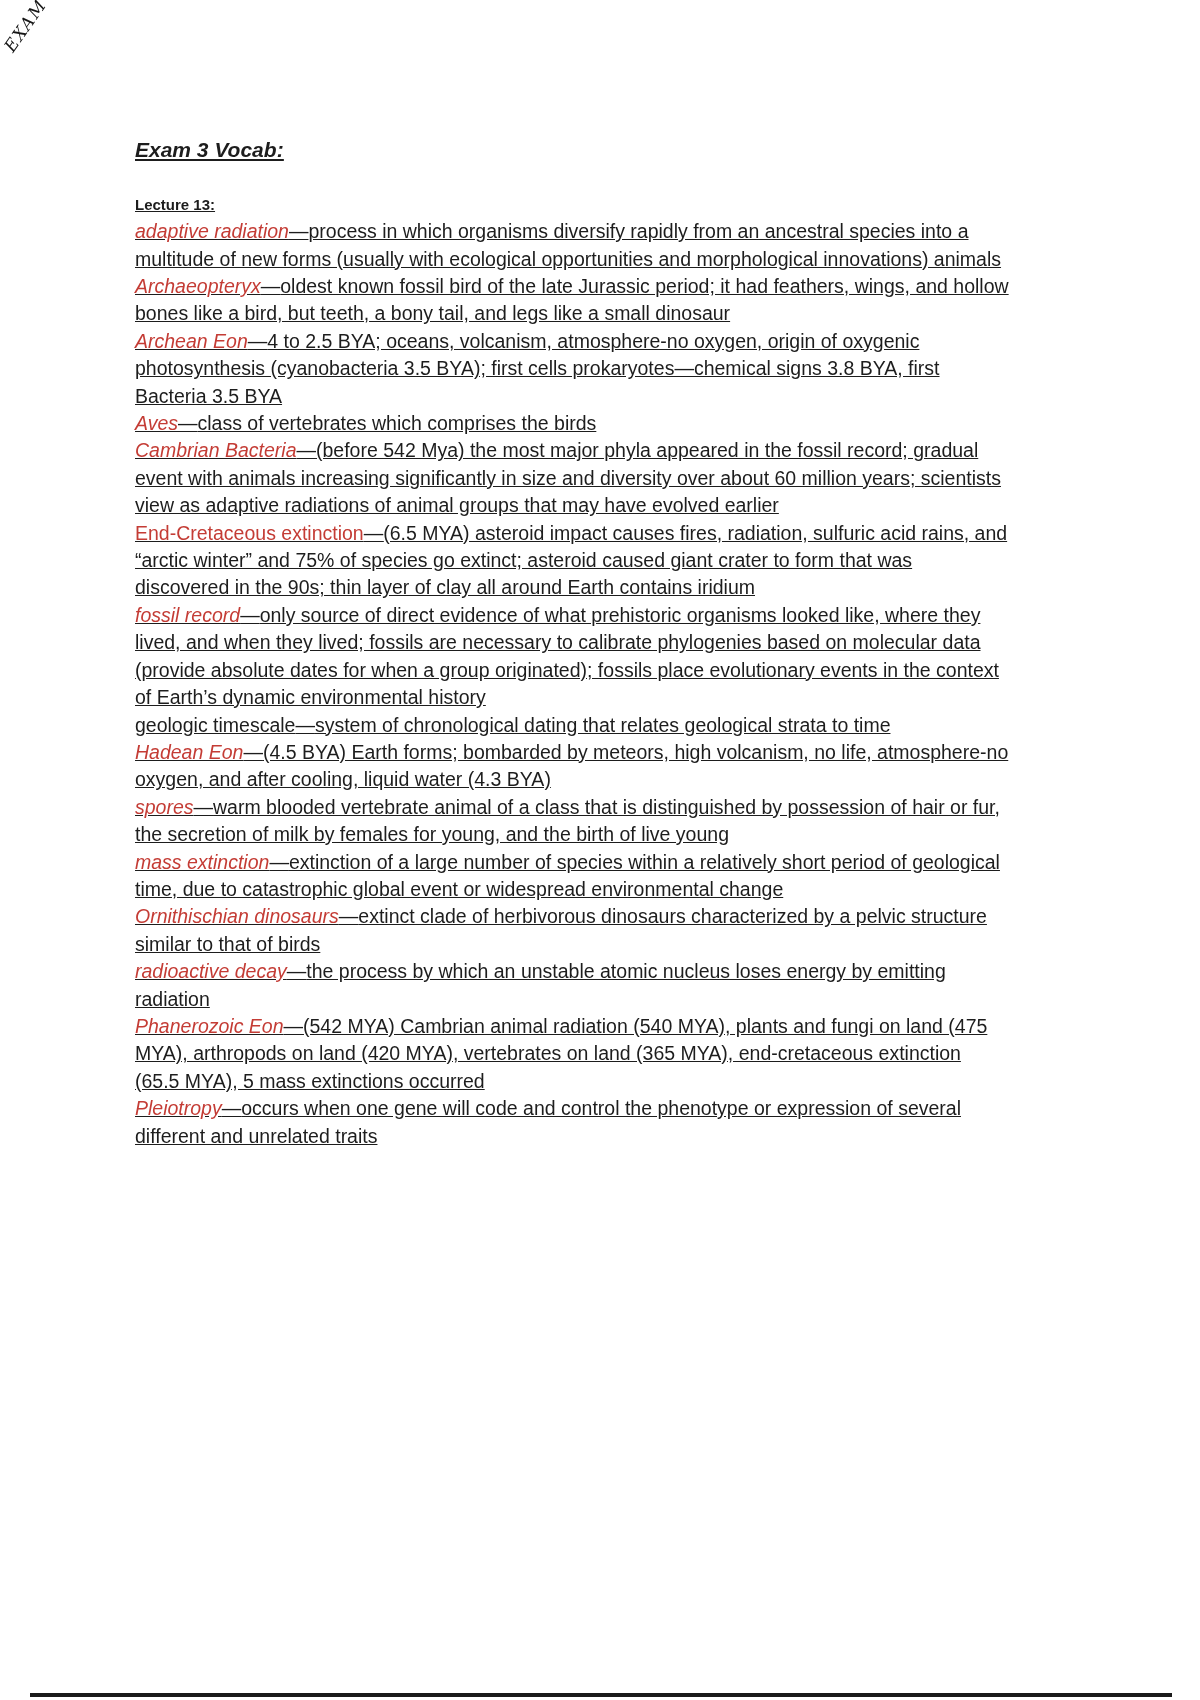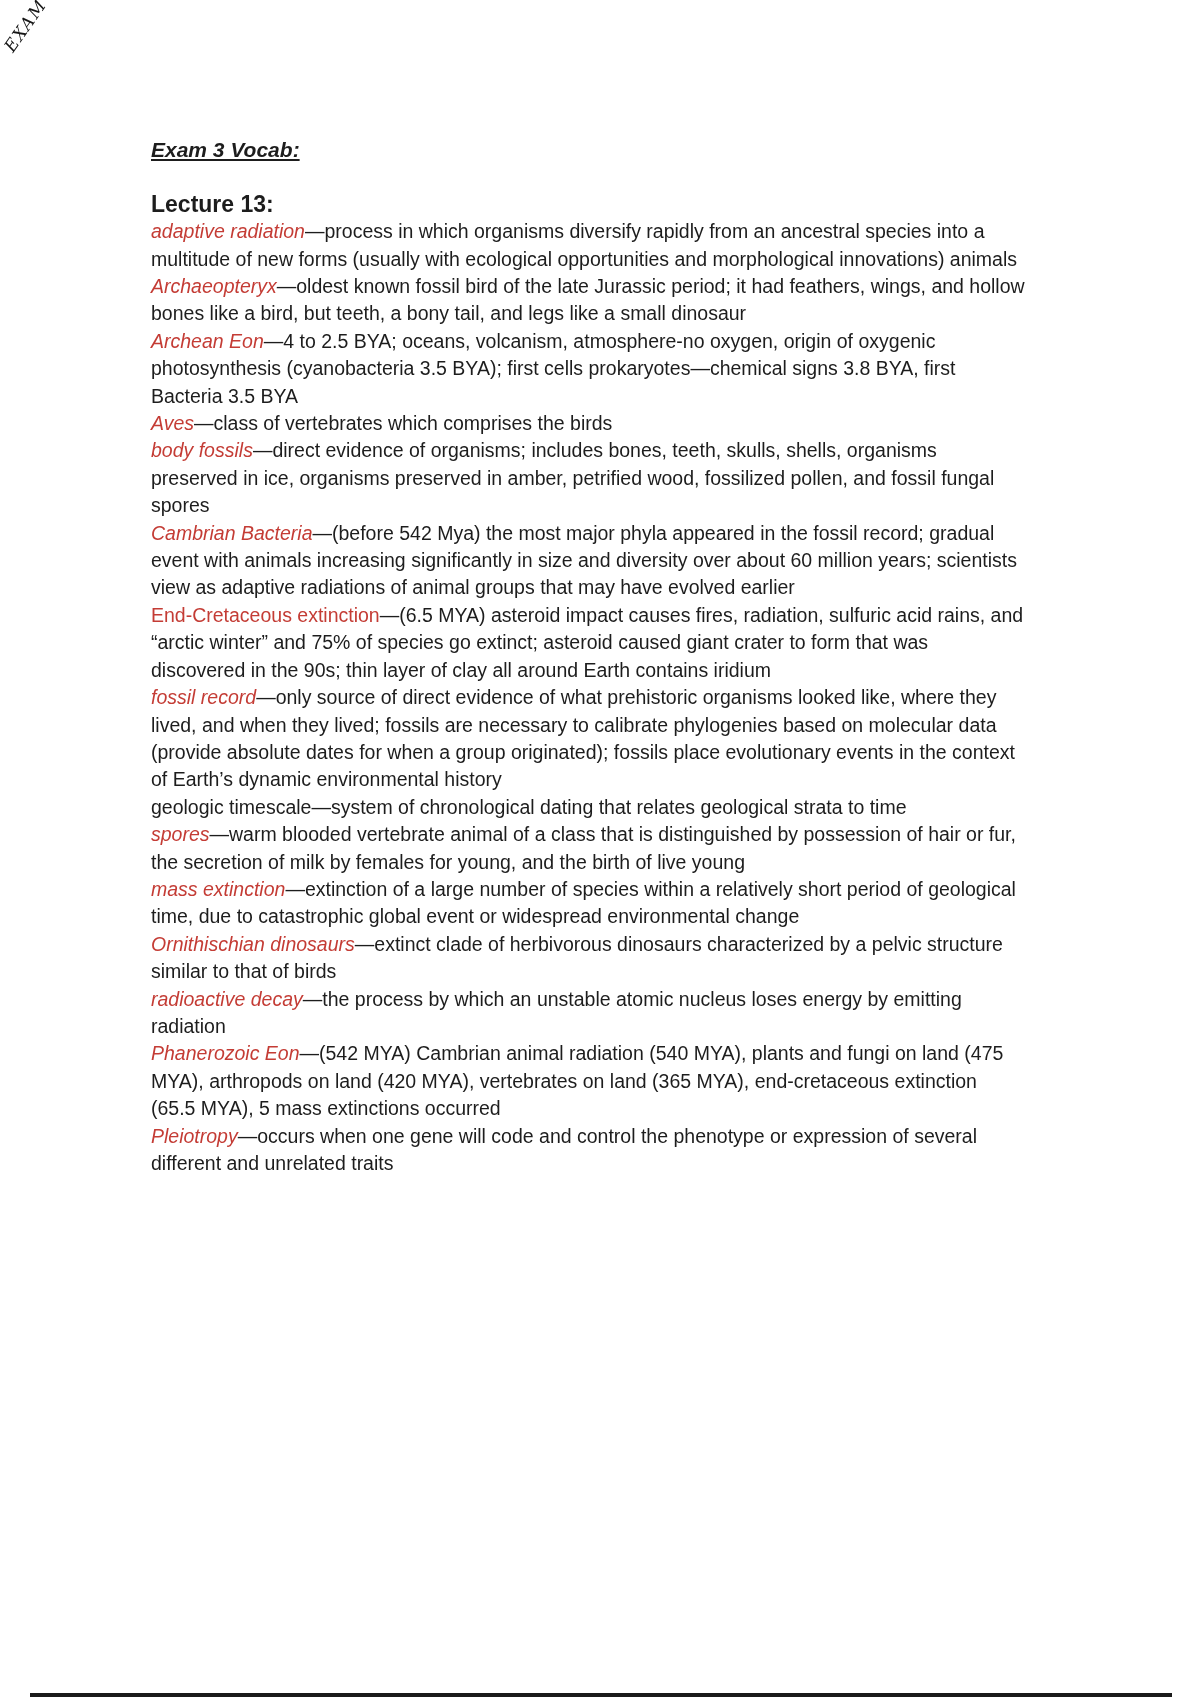--- a/index.html
+++ b/index.html
@@ -20,34 +20,35 @@
     transform-origin: left top;
     font-family: "DejaVu Serif", serif;
     font-style: italic;
     font-size: 17px;
     letter-spacing: 1.5px;
     color: #151515;
     white-space: nowrap;
   }
   .content {
     position: absolute;
-    left: 151px;
+    left: 135px;
     top: 136px;
     width: 875px;
+    text-decoration: underline;
   }
   .doc-title {
     font-size: 21px;
     font-weight: bold;
     font-style: italic;
     text-decoration: underline;
     line-height: 27.4px;
     margin: 0 0 27.4px 0;
   }
   .lecture-heading {
-    font-size: 23px;
+    font-size: 15px;
     font-weight: bold;
     line-height: 27.4px;
     margin: 0;
   }
   .entry {
     font-size: 19.5px;
     line-height: 27.4px;
     margin: 0;
   }
   .term-red-italic { color: var(--term-red, #c43c35); font-style: italic; }
@@ -71,25 +72,25 @@
   <div class="watermark">EXAM</div>
 
   <div class="content">
     <h1 class="doc-title">Exam 3 Vocab:</h1>
     <h2 class="lecture-heading">Lecture 13:</h2>
 
     <p class="entry"><span class="term-red-italic">adaptive radiation</span><span class="dash">—</span><span>process in which organisms diversify rapidly from an ancestral species into a multitude of new forms (usually with ecological opportunities and morphological innovations) animals</span></p>
     <p class="entry"><span class="term-red-italic">Archaeopteryx</span><span class="dash">—</span><span>oldest known fossil bird of the late Jurassic period; it had feathers, wings, and hollow bones like a bird, but teeth, a bony tail, and legs like a small dinosaur</span></p>
     <p class="entry"><span class="term-red-italic">Archean Eon</span><span class="dash">—</span><span>4 to 2.5 BYA; oceans, volcanism, atmosphere-no oxygen, origin of oxygenic photosynthesis (cyanobacteria 3.5 BYA); first cells prokaryotes—chemical signs 3.8 BYA, first Bacteria 3.5 BYA</span></p>
     <p class="entry"><span class="term-red-italic">Aves</span><span class="dash">—</span><span>class of vertebrates which comprises the birds</span></p>
-    <p class="entry"><span class="term-red-italic">body fossils</span><span class="dash">—</span><span>direct evidence of organisms; includes bones, teeth, skulls, shells, organisms preserved in ice, organisms preserved in amber, petrified wood, fossilized pollen, and fossil fungal spores</span></p>
     <p class="entry"><span class="term-red-italic">Cambrian Bacteria</span><span class="dash">—</span><span>(before 542 Mya) the most major phyla appeared in the fossil record; gradual event with animals increasing significantly in size and diversity over about 60 million years; scientists view as adaptive radiations of animal groups that may have evolved earlier</span></p>
     <p class="entry"><span class="term-red">End-Cretaceous extinction</span><span class="dash">—</span><span>(6.5 MYA) asteroid impact causes fires, radiation, sulfuric acid rains, and “arctic winter” and 75% of species go extinct; asteroid caused giant crater to form that was discovered in the 90s; thin layer of clay all around Earth contains iridium</span></p>
     <p class="entry"><span class="term-red-italic">fossil record</span><span class="dash">—</span><span>only source of direct evidence of what prehistoric organisms looked like, where they lived, and when they lived; fossils are necessary to calibrate phylogenies based on molecular data (provide absolute dates for when a group originated); fossils place evolutionary events in the context of Earth’s dynamic environmental history</span></p>
     <p class="entry"><span class="term-black">geologic timescale</span><span class="dash">—</span><span>system of chronological dating that relates geological strata to time</span></p>
+    <p class="entry"><span class="term-red-italic">Hadean Eon</span><span class="dash">—</span><span>(4.5 BYA) Earth forms; bombarded by meteors, high volcanism, no life, atmosphere-no oxygen, and after cooling, liquid water (4.3 BYA)</span></p>
     <p class="entry"><span class="term-red-italic">spores</span><span class="dash">—</span><span>warm blooded vertebrate animal of a class that is distinguished by possession of hair or fur, the secretion of milk by females for young, and the birth of live young</span></p>
     <p class="entry"><span class="term-red-italic">mass extinction</span><span class="dash">—</span><span>extinction of a large number of species within a relatively short period of geological time, due to catastrophic global event or widespread environmental change</span></p>
     <p class="entry"><span class="term-red-italic">Ornithischian dinosaurs</span><span class="dash">—</span><span>extinct clade of herbivorous dinosaurs characterized by a pelvic structure similar to that of birds</span></p>
     <p class="entry"><span class="term-red-italic">radioactive decay</span><span class="dash">—</span><span>the process by which an unstable atomic nucleus loses energy by emitting radiation</span></p>
     <p class="entry"><span class="term-red-italic">Phanerozoic Eon</span><span class="dash">—</span><span>(542 MYA) Cambrian animal radiation (540 MYA), plants and fungi on land (475 MYA), arthropods on land (420 MYA), vertebrates on land (365 MYA), end-cretaceous extinction (65.5 MYA), 5 mass extinctions occurred</span></p>
     <p class="entry"><span class="term-red-italic">Pleiotropy</span><span class="dash">—</span><span>occurs when one gene will code and control the phenotype or expression of several different and unrelated traits</span></p>
   </div>
 
   <div class="bottom-rule"></div>
 

